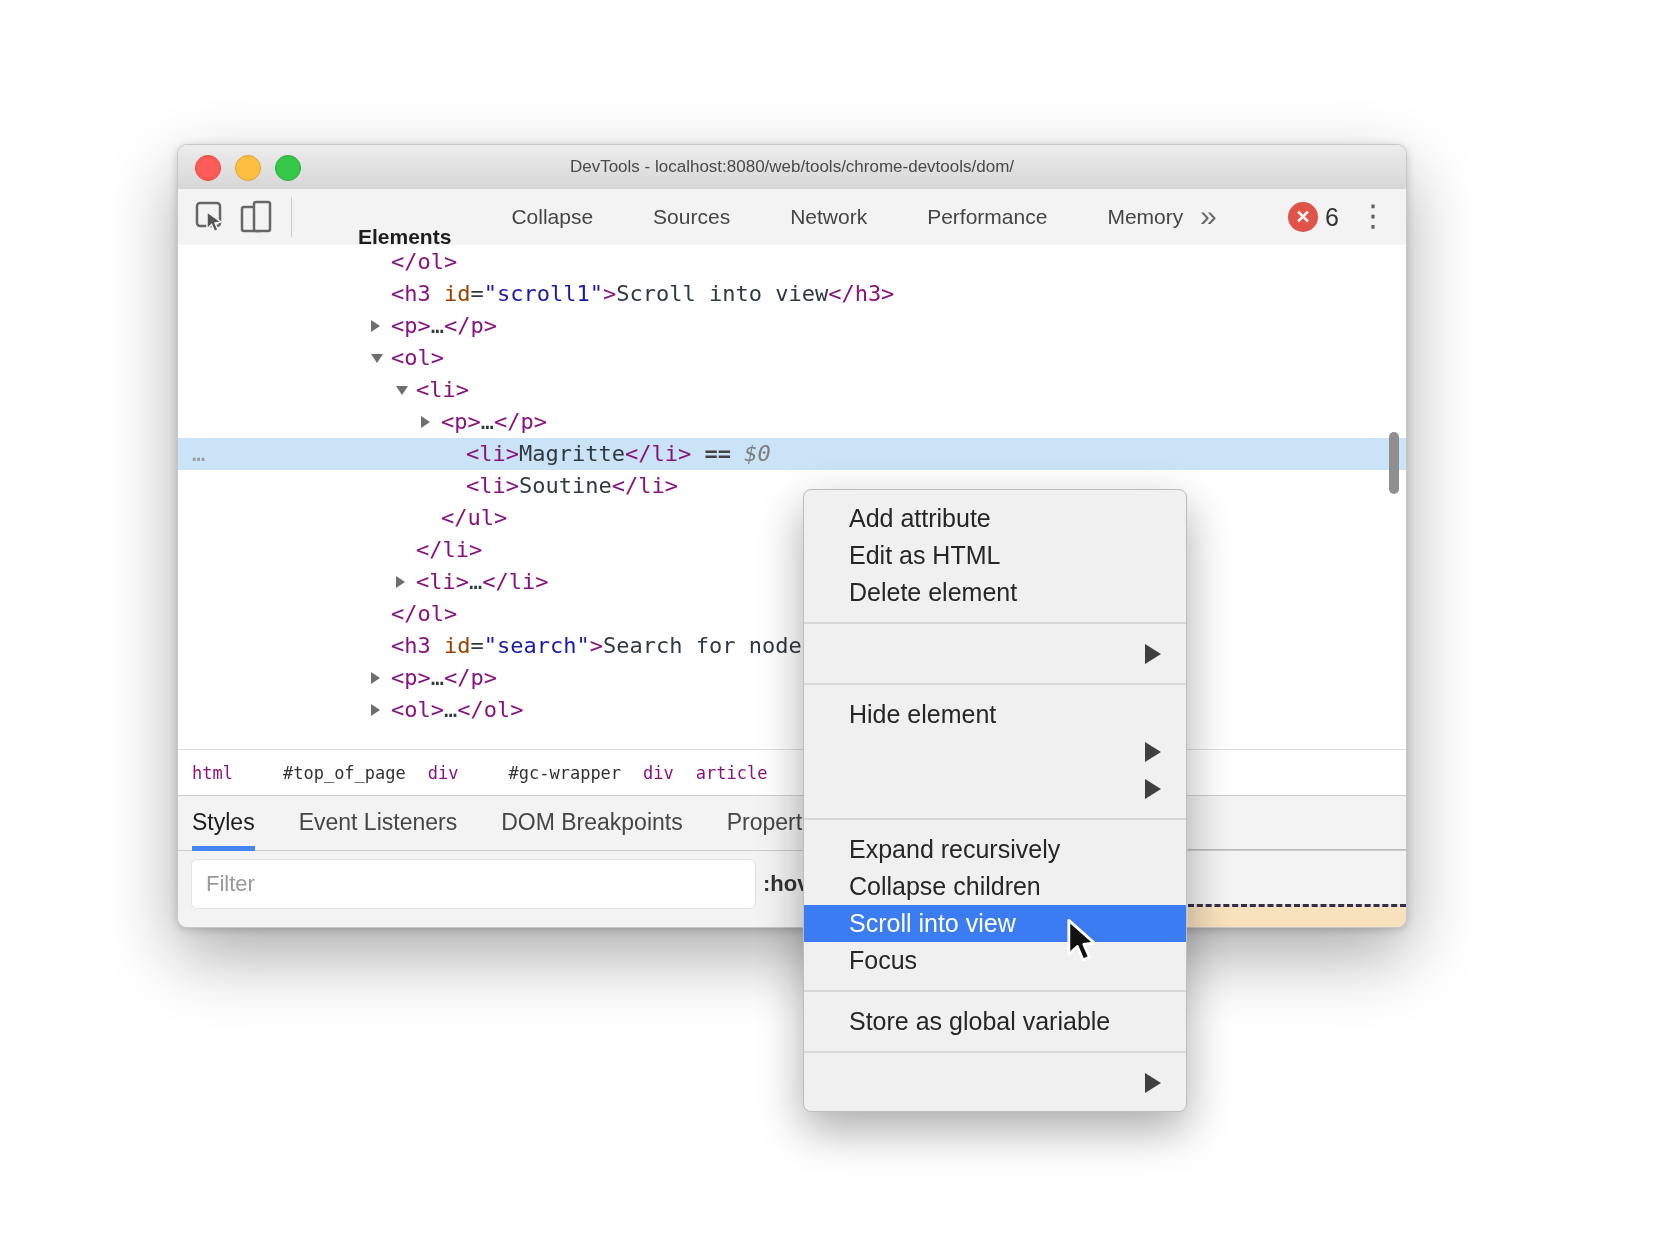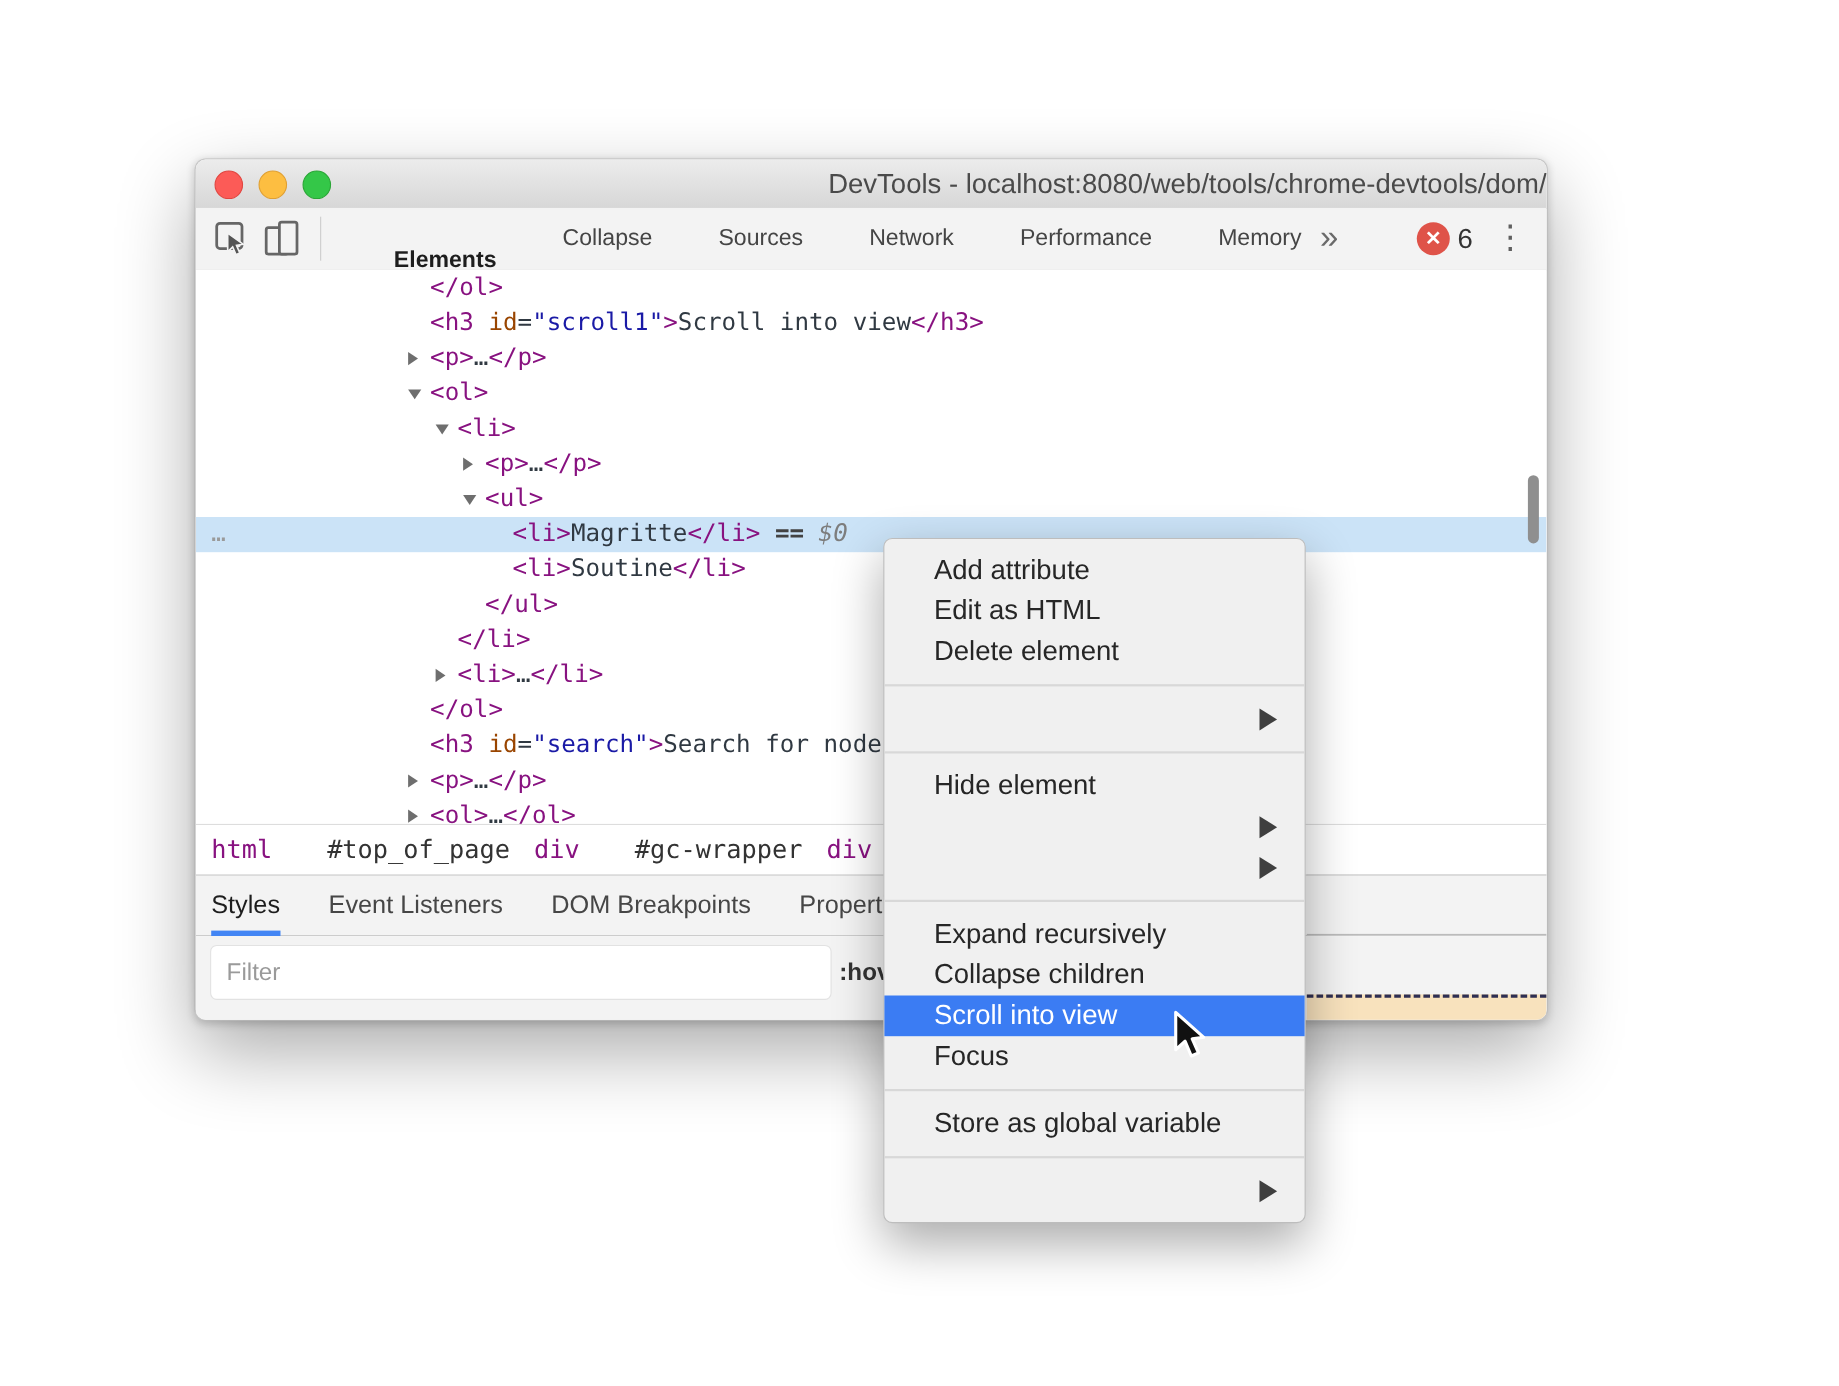--- a/index.html
+++ b/index.html
@@ -6,21 +6,21 @@
   body{width:1672px;height:1260px;background:#ffffff;overflow:hidden;position:relative;
        font-family:"Liberation Sans",sans-serif;-webkit-font-smoothing:antialiased;}
 
   
   .win{position:absolute;left:177px;top:144px;width:1228px;height:782px;background:#fff;
        border-radius:10px;overflow:hidden;border:1px solid rgba(0,0,0,.22);
        box-shadow:0 28px 70px rgba(0,0,0,.33), 0 2px 8px rgba(0,0,0,.18);}
 
   .titlebar{position:absolute;left:0;top:0;width:100%;height:44px;
        background:linear-gradient(#ececec,#d7d7d7);border-bottom:1px solid #b4b4b4;}
-  .title{width:100%;text-align:right;line-height:44px;font-size:25px;color:#4a4a4a;font-weight:500;}
+  .title{width:100%;text-align:center;line-height:44px;font-size:17px;color:#4a4a4a;font-weight:500;}
   .light{position:absolute;top:10px;width:24px;height:24px;border-radius:50%;}
   .light.red{left:17px;background:#fc5b57;border:1px solid #e14640;}
   .light.yellow{left:57px;background:#fdbe41;border:1px solid #e0a033;}
   .light.green{left:97px;background:#34c748;border:1px solid #2aa636;}
 
   
   .toolbar{position:absolute;left:0;top:44px;width:100%;height:56px;background:#f3f3f3;
        border-bottom:1px solid #ccc;}
   .tool-icon{position:absolute;top:9px;width:38px;height:38px;}
   .inspect{left:14px;} .device{left:60px;}
@@ -45,21 +45,21 @@
   .gutter-dots{position:absolute;left:14px;color:#9a9a9a;}
   .row-text{position:absolute;top:0;}
   .tri{position:absolute;top:0;width:0;height:0;}
   .tri.closed{border-left:9px solid #6e6e6e;border-top:6px solid transparent;border-bottom:6px solid transparent;margin-top:10px;}
   .tri.open{border-top:9px solid #6e6e6e;border-left:6px solid transparent;border-right:6px solid transparent;margin-top:12px;}
   .scroll-thumb{position:absolute;left:1211px;top:287px;width:10px;height:62px;border-radius:5px;background:#8f8f8f;}
 
   
   .crumbs{position:absolute;left:0;top:604px;width:100%;height:46px;background:#fff;border-top:1px solid #ddd;
        display:flex;align-items:center;gap:22px;padding-left:14px;box-sizing:border-box;
-       font-family:"DejaVu Sans Mono",monospace;font-size:23px;}
+       font-family:"DejaVu Sans Mono",monospace;font-size:17px;}
   .crumb.tag{color:#881280;} .crumb.id{color:#333;margin-left:28px;}
 
   
   .side-tabs{position:absolute;left:0;top:650px;width:100%;height:56px;background:#f3f3f3;
        border-top:1px solid #ccc;border-bottom:1px solid #ccc;display:flex;gap:44px;
        padding-left:14px;box-sizing:border-box;white-space:nowrap;}
   .side-tab{line-height:52px;height:55px;font-size:23px;color:#464646;box-sizing:border-box;}
   .side-tab.selected{color:#1d1d1d;border-bottom:5px solid #4285f4;}
 
   
@@ -130,21 +130,20 @@
 
   <div class="dom">
     <div class="dom-inner" id="dom-rows">
         <div class="dom-row"><span class="row-text" style="left: 238px;"></span></div>
         <div class="dom-row"><span class="row-text" style="left: 213px;"><span class="seg tag">&lt;/ol&gt;</span></span></div>
         <div class="dom-row"><span class="row-text" style="left: 213px;"><span class="seg tag">&lt;h3</span><span class="seg plain"> </span><span class="seg attr">id</span><span class="seg plain">=</span><span class="seg str">"scroll1"</span><span class="seg tag">&gt;</span><span class="seg plain">Scroll into view</span><span class="seg tag">&lt;/h3&gt;</span></span></div>
         <div class="dom-row"><span class="tri closed" style="left: 193px;"></span><span class="row-text" style="left: 213px;"><span class="seg tag">&lt;p&gt;</span><span class="seg plain">…</span><span class="seg tag">&lt;/p&gt;</span></span></div>
         <div class="dom-row"><span class="tri open" style="left: 193px;"></span><span class="row-text" style="left: 213px;"><span class="seg tag">&lt;ol&gt;</span></span></div>
         <div class="dom-row"><span class="tri open" style="left: 218px;"></span><span class="row-text" style="left: 238px;"><span class="seg tag">&lt;li&gt;</span></span></div>
         <div class="dom-row"><span class="tri closed" style="left: 243px;"></span><span class="row-text" style="left: 263px;"><span class="seg tag">&lt;p&gt;</span><span class="seg plain">…</span><span class="seg tag">&lt;/p&gt;</span></span></div>
-        <div class="dom-row"><span class="tri open" style="left: 243px;"></span><span class="row-text" style="left: 263px;"><span class="seg tag">&lt;ul&gt;</span></span></div>
         <div class="dom-row selected"><span class="gutter-dots">…</span><span class="row-text" style="left: 288px;"><span class="seg tag">&lt;li&gt;</span><span class="seg plain">Magritte</span><span class="seg tag">&lt;/li&gt;</span><span class="seg eq"> == </span><span class="seg dollar">$0</span></span></div>
         <div class="dom-row"><span class="row-text" style="left: 288px;"><span class="seg tag">&lt;li&gt;</span><span class="seg plain">Soutine</span><span class="seg tag">&lt;/li&gt;</span></span></div>
         <div class="dom-row"><span class="row-text" style="left: 263px;"><span class="seg tag">&lt;/ul&gt;</span></span></div>
         <div class="dom-row"><span class="row-text" style="left: 238px;"><span class="seg tag">&lt;/li&gt;</span></span></div>
         <div class="dom-row"><span class="tri closed" style="left: 218px;"></span><span class="row-text" style="left: 238px;"><span class="seg tag">&lt;li&gt;</span><span class="seg plain">…</span><span class="seg tag">&lt;/li&gt;</span></span></div>
         <div class="dom-row"><span class="row-text" style="left: 213px;"><span class="seg tag">&lt;/ol&gt;</span></span></div>
         <div class="dom-row"><span class="row-text" style="left: 213px;"><span class="seg tag">&lt;h3</span><span class="seg plain"> </span><span class="seg attr">id</span><span class="seg plain">=</span><span class="seg str">"search"</span><span class="seg tag">&gt;</span><span class="seg plain">Search for node</span></span></div>
         <div class="dom-row"><span class="tri closed" style="left: 193px;"></span><span class="row-text" style="left: 213px;"><span class="seg tag">&lt;p&gt;</span><span class="seg plain">…</span><span class="seg tag">&lt;/p&gt;</span></span></div>
         <div class="dom-row"><span class="tri closed" style="left: 193px;"></span><span class="row-text" style="left: 213px;"><span class="seg tag">&lt;ol&gt;</span><span class="seg plain">…</span><span class="seg tag">&lt;/ol&gt;</span></span></div>
       </div>

